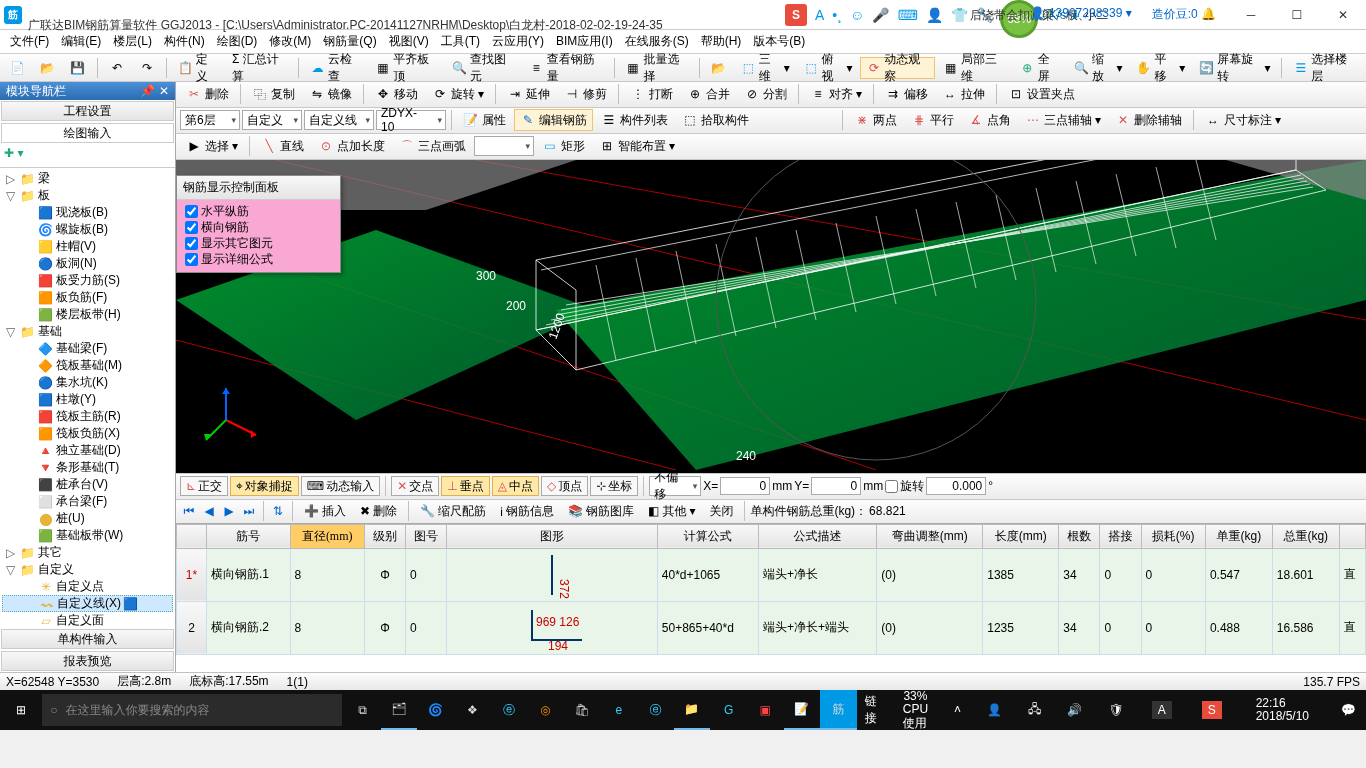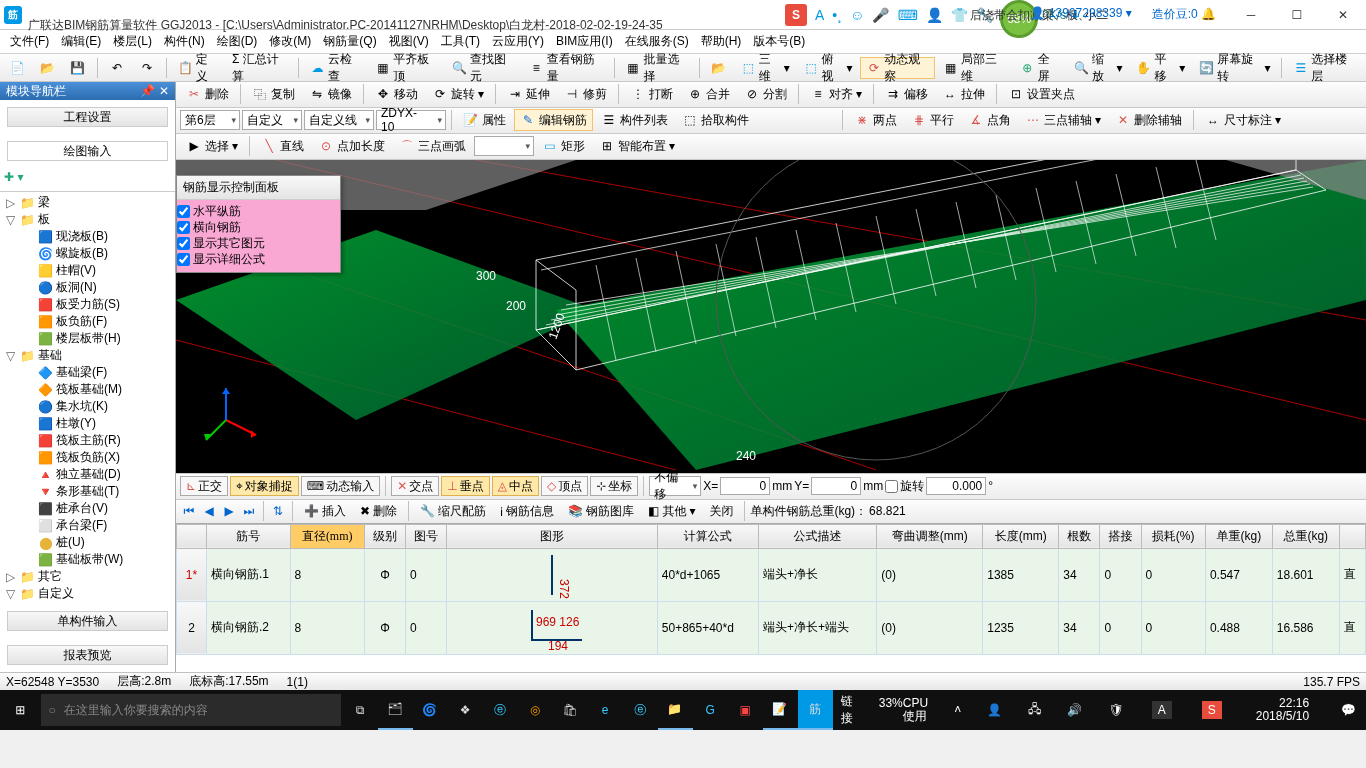--- a/index.html
+++ b/index.html
@@ -24,41 +24,41 @@
 .toolbar1, .toolbar2, .toolbar3, .toolbar4 { height: 28px; background: linear-gradient(#fdfdfd,#ececec); display: flex; align-items: center; padding: 0 4px; border-bottom: 1px solid #c8c8c8; gap:2px;}
 .tbtn { height:22px; padding:0 5px; display:flex; align-items:center; gap:3px; border:1px solid transparent; }
 .tbtn.active { background:#fff3d6; border:1px solid #f0c36d; }
 .ticon { width:16px; height:16px; display:inline-flex;align-items:center;justify-content:center;font-size:12px; }
 .sep { width:1px; height:20px; background:#c0c0c0; margin:0 3px; }
 .dd { height:20px; border:1px solid #aaa; background:#fff; padding:0 16px 0 4px; display:flex; align-items:center; position:relative;}
 .dd::after{content:"▾";position:absolute;right:3px;color:#555;font-size:9px;}
 
 .sidebar { width: 176px; background:#fff; border-right:1px solid #aaa; display:flex; flex-direction:column;}
 .sidebar-title { height:18px; background:linear-gradient(#4a90d9,#2c6cb0); color:#fff; padding:0 6px; display:flex; align-items:center; justify-content:space-between;}
-.sidebar-tab { height:20px; background:linear-gradient(#f8f8f8,#e4e4e4); border:1px solid #ccc; margin:7px; display:flex; align-items:center; justify-content:center; }
+.sidebar-tab { height:20px; background:linear-gradient(#f8f8f8,#e4e4e4); border:1px solid #ccc; margin:1px; display:flex; align-items:center; justify-content:center; }
 .sidebar-icons { height:24px; border-bottom:1px solid #ccc; padding:2px 4px; color:#2a7; }
 .tree { flex:1; overflow:auto; padding:2px; }
 .tree-node { display:flex; align-items:center; height:17px; padding-left:4px; gap:2px; white-space:nowrap;}
 .tree-node.sel { background:#cde8ff; border:1px dotted #5aa; }
 .tree-toggle{width:12px;color:#666;}
 .tree-icon{width:16px;height:14px;display:inline-flex;align-items:center;justify-content:center;}
 .folder{color:#e8b33a;}
 
 .center { flex:1; display:flex; flex-direction:column; }
 
 .edit-toolbar { height:26px; background:linear-gradient(#fdfdfd,#ececec); border-bottom:1px solid #c8c8c8; display:flex; align-items:center; padding:0 4px; gap:2px;}
 .param-toolbar { height:26px; background:linear-gradient(#fdfdfd,#ececec); border-bottom:1px solid #c8c8c8; display:flex; align-items:center; padding:0 4px; gap:2px;}
 .draw-toolbar { height:26px; background:linear-gradient(#fdfdfd,#ececec); border-bottom:1px solid #c8c8c8; display:flex; align-items:center; padding:0 4px; gap:2px;}
 
 .viewport { flex:1; background:#000; position:relative; overflow:hidden; }
 .viewport svg { width:100%; height:100%; }
 
 .float-panel { position:absolute; left:0; top:15px; width:165px; background:#f9a8d4; border:1px solid #888; box-shadow:2px 2px 4px rgba(0,0,0,0.3);}
 .float-panel-title{background:linear-gradient(#f8f8f8,#e4e4e4);padding:3px 6px;border-bottom:1px solid #ccc;}
-.float-panel-body{padding:4px 0;}
+.float-panel-body{padding:4px 8px;}
 .float-panel-body label{display:flex;align-items:center;gap:3px;height:16px;}
 .viewport-wrap{position:relative;flex:1;}
 
 .snap-bar { height:26px; background:linear-gradient(#fdfdfd,#ececec); border-top:1px solid #c8c8c8; display:flex; align-items:center; padding:0 4px; gap:2px;}
 .snap-bar input[type=text]{width:50px;height:18px;text-align:right;border:1px solid #aaa;padding:0 3px;}
 .snap-btn{height:20px;padding:0 5px;border:1px solid #aaa;background:#f8f8f8;display:flex;align-items:center;gap:2px;}
 .snap-btn.on{background:#ffe9a8;border-color:#e0b050;}
 
 .rebar-nav { height:24px; background:linear-gradient(#fdfdfd,#ececec); border-top:1px solid #c8c8c8; display:flex; align-items:center; padding:0 4px; gap:2px;}
 .nav-arrow{width:18px;color:#0066cc;text-align:center;}
@@ -74,23 +74,23 @@
 
 .statusbar { height:18px; background:linear-gradient(#fdfdfd,#e8e8e8); border-top:1px solid #c0c0c0; display:flex; align-items:center; padding:0 6px; gap:18px; font-size:11px;}
 .statusbar .right{margin-left:auto;}
 
 .taskbar { height:40px; background:#101010; display:flex; align-items:center; color:#fff; padding:0 2px; gap:0;}
 .taskbar .start{width:48px;height:40px;display:flex;align-items:center;justify-content:center;}
 .taskbar .search{flex:0 0 300px;height:32px;background:#2b2b2b;display:flex;align-items:center;padding:0 8px;color:#888;gap:8px;margin:0 2px;}
 .taskbar .tb-ico{width:46px;height:40px;display:flex;align-items:center;justify-content:center;color:#ddd;}
 .taskbar .tb-ico.running{border-bottom:2px solid #76b9ed;}
 .taskbar .tray{margin-left:auto;display:flex;align-items:center;gap:26px;padding:0 8px;}
-.taskbar .clock{text-align:right;line-height:1.1;font-size:11px;padding:0 6px;}
+.taskbar .clock{text-align:left;line-height:1.1;font-size:11px;padding:0 6px;}
 .taskbar .lang{background:#333;padding:2px 6px;margin:0 2px;}
-.taskbar .cpu{display:flex;flex-direction:row;font-size:10px;line-height:1.1;}
+.taskbar .cpu{display:flex;flex-direction:column;align-items:center;font-size:10px;line-height:1.1;}
 </style>
 </head>
 <body>
 
 <div class="titlebar">
   <div class="app-icon">筋</div>
   <div class="title-text">广联达BIM钢筋算量软件 GGJ2013 - [C:\Users\Administrator.PC-20141127NRHM\Desktop\白龙村-2018-02-02-19-24-35</div>
   <div class="float-badge">
     <div class="s-badge">S</div>
     <span class="mini-ico">A</span>

